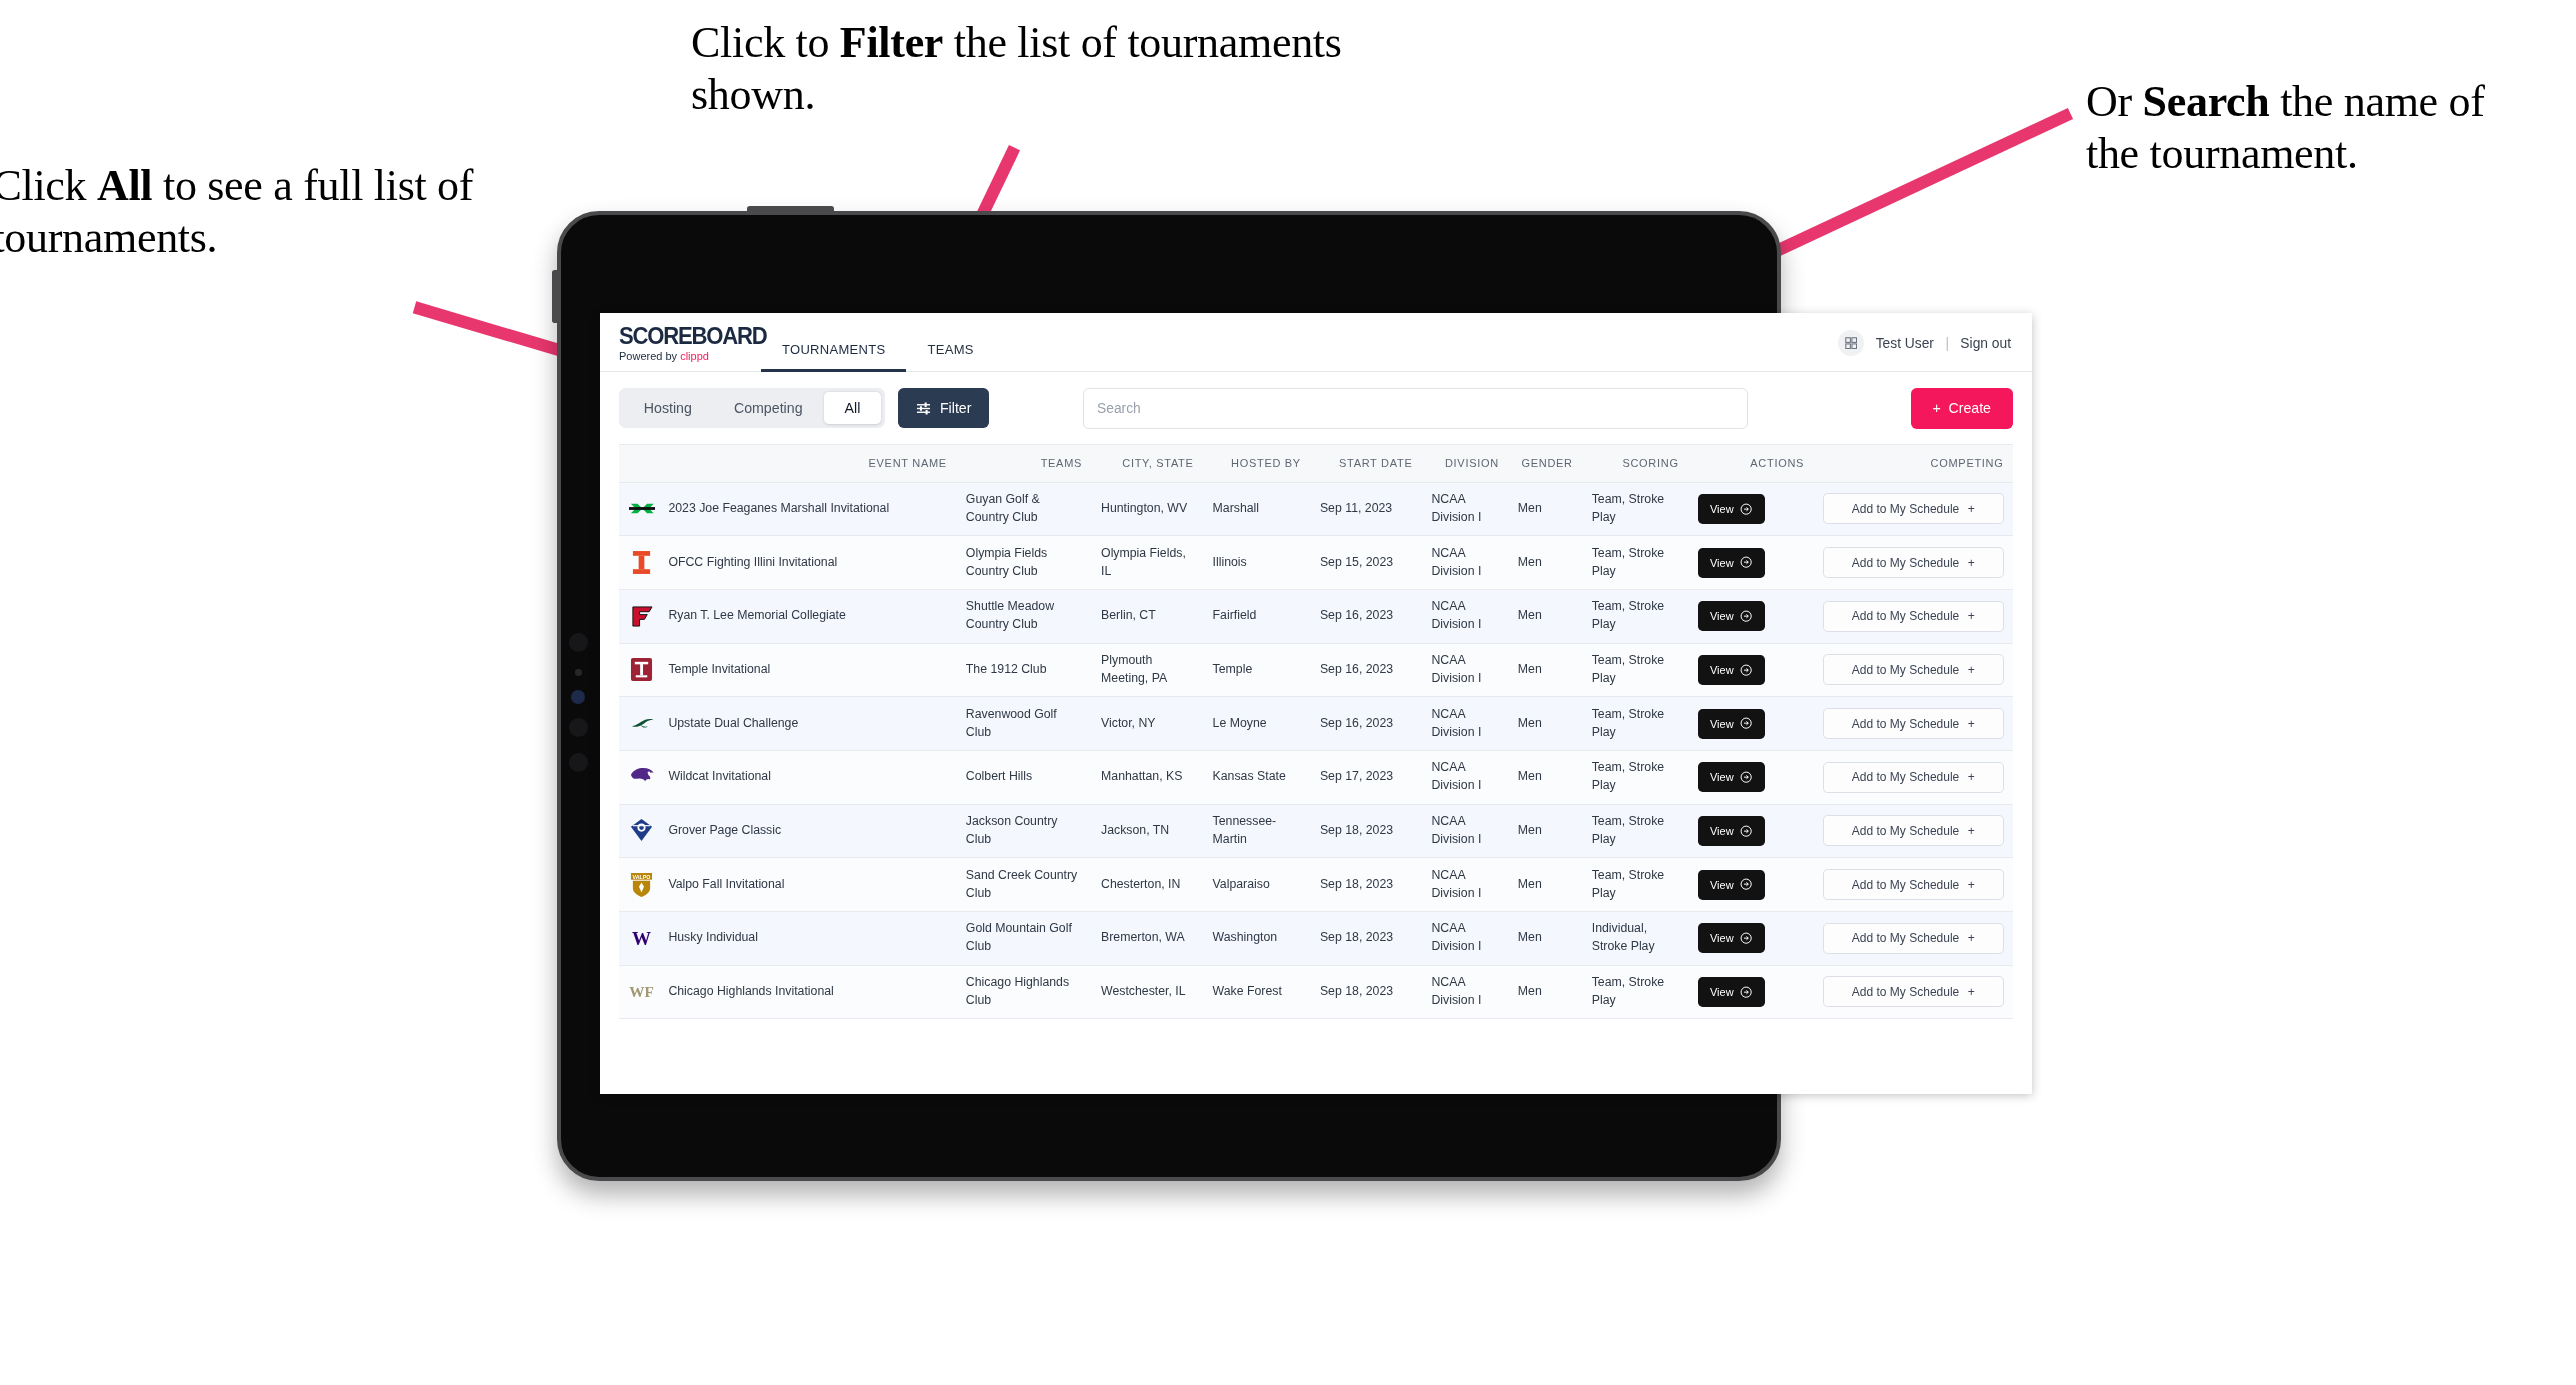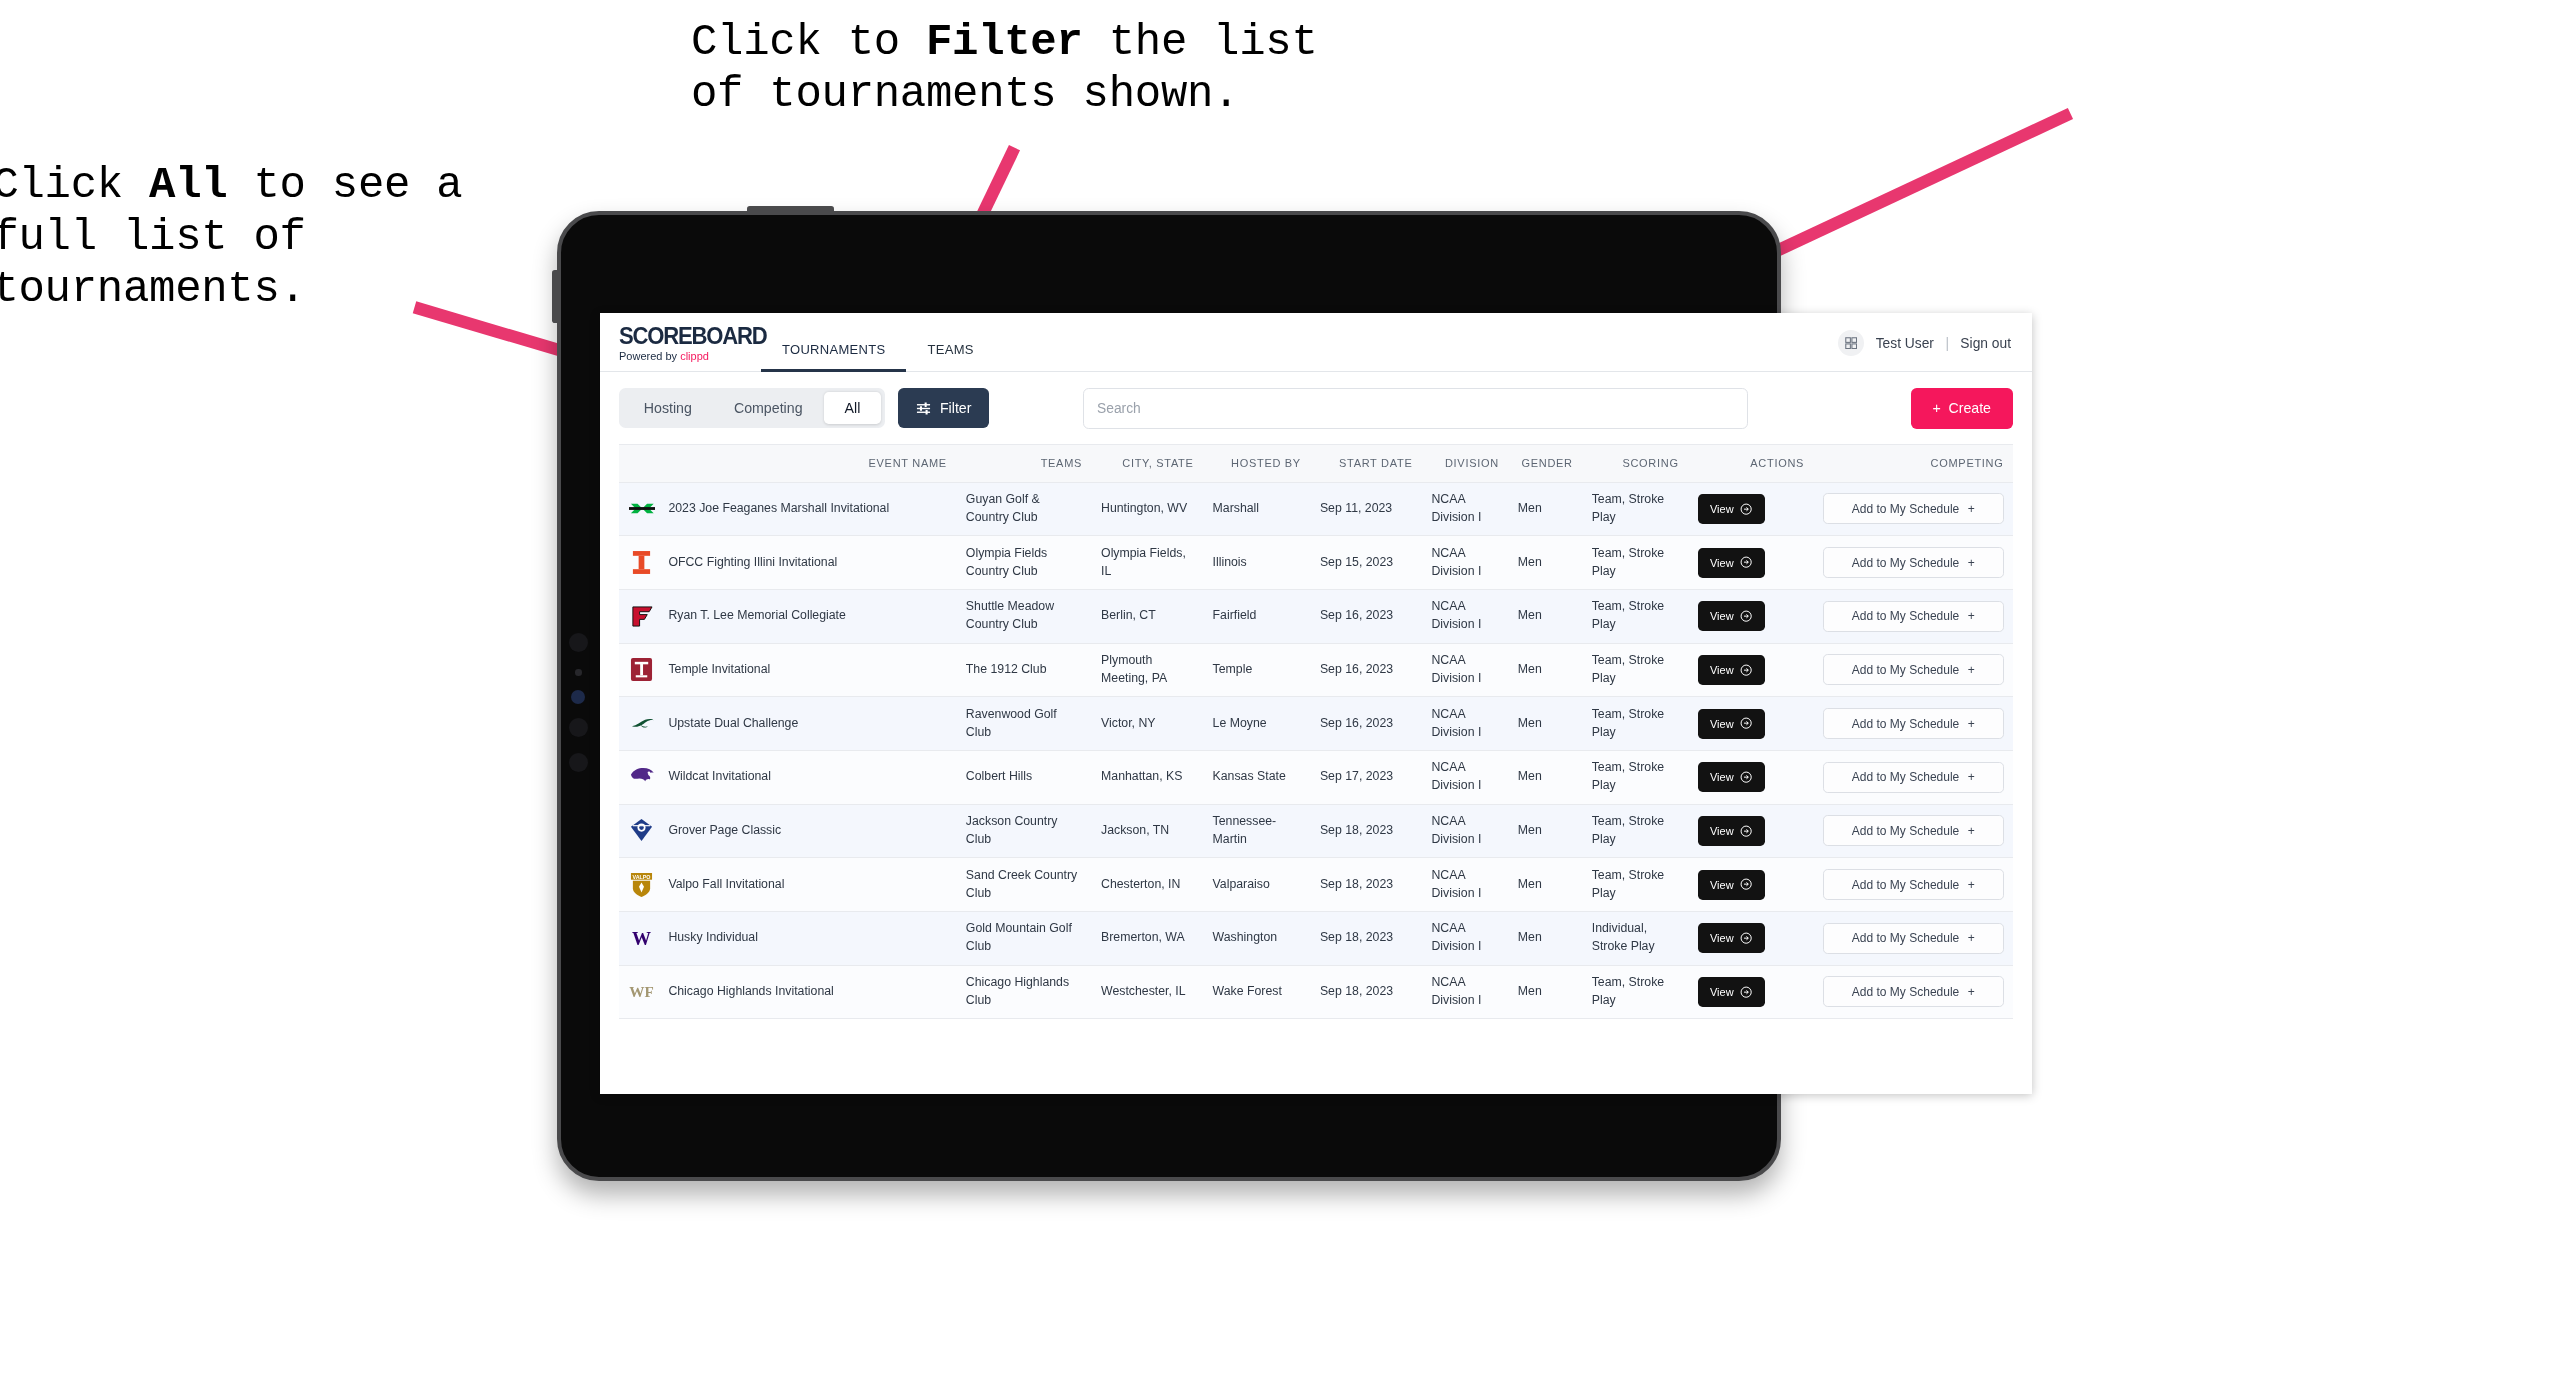--- a/index.html
+++ b/index.html
@@ -8,21 +8,21 @@
     background: #ffffff;
     font-family: "Liberation Sans", sans-serif;
     overflow: hidden;
   }
   #stage { position: relative; width: 2576px; height: 1386px; background:#fff; }
 
   
   .annot {
     position: absolute;
     color: #000;
-    font-family: Liberation Mono, monospace;
+    font-family: Liberation Serif, serif;
     font-size: 44px;
     line-height: 1.18;
     font-weight: 400;
     letter-spacing: -0.3px;
     white-space: pre-line;
   }
   .annot b { font-weight: 700; }
   #annot-all      { left: -7.6px;   top: 160px;  width: 494px; }
   #annot-filter   { left: 691px;  top: 17px;   width: 684px; }
   #annot-search   { left: 2086px; top: 76px;   width: 427px; }
@@ -172,20 +172,21 @@
     font-family:"Liberation Sans", sans-serif;
   }
 </style>
 </head>
 <body>
 
 <div id="stage">
 
   <div class="annot" id="annot-all"><span>Click <b>All</b> to see a full list of tournaments.</span></div>
   <div class="annot" id="annot-filter"><span>Click to <b>Filter</b> the list of tournaments shown.</span></div>
+  <div class="annot" id="annot-search"><span>Or <b>Search</b> the name of the tournament.</span></div>
 
   <svg class="arrow" id="arrow-all" style="left:408px; top:294px; width:399px; height:123px;" viewBox="0 0 420 130">
     <path d="M6 14 L330 110" stroke="#e8376f" stroke-width="13" fill="none"></path>
     <path d="M386 130 L316 76 L310 122 Z" fill="#e8376f"></path>
   </svg>
   <svg class="arrow" id="arrow-filter" style="left:893px; top:142px; width:152px; height:237px;" viewBox="0 0 160 250">
     <path d="M128 6 L54 160" stroke="#e8376f" stroke-width="13" fill="none"></path>
     <path d="M28 244 L28 140 L74 176 Z" fill="#e8376f"></path>
   </svg>
   <svg class="arrow" id="arrow-search" style="left:1368px; top:104px; width:722px; height:313px;" viewBox="0 0 760 330">

